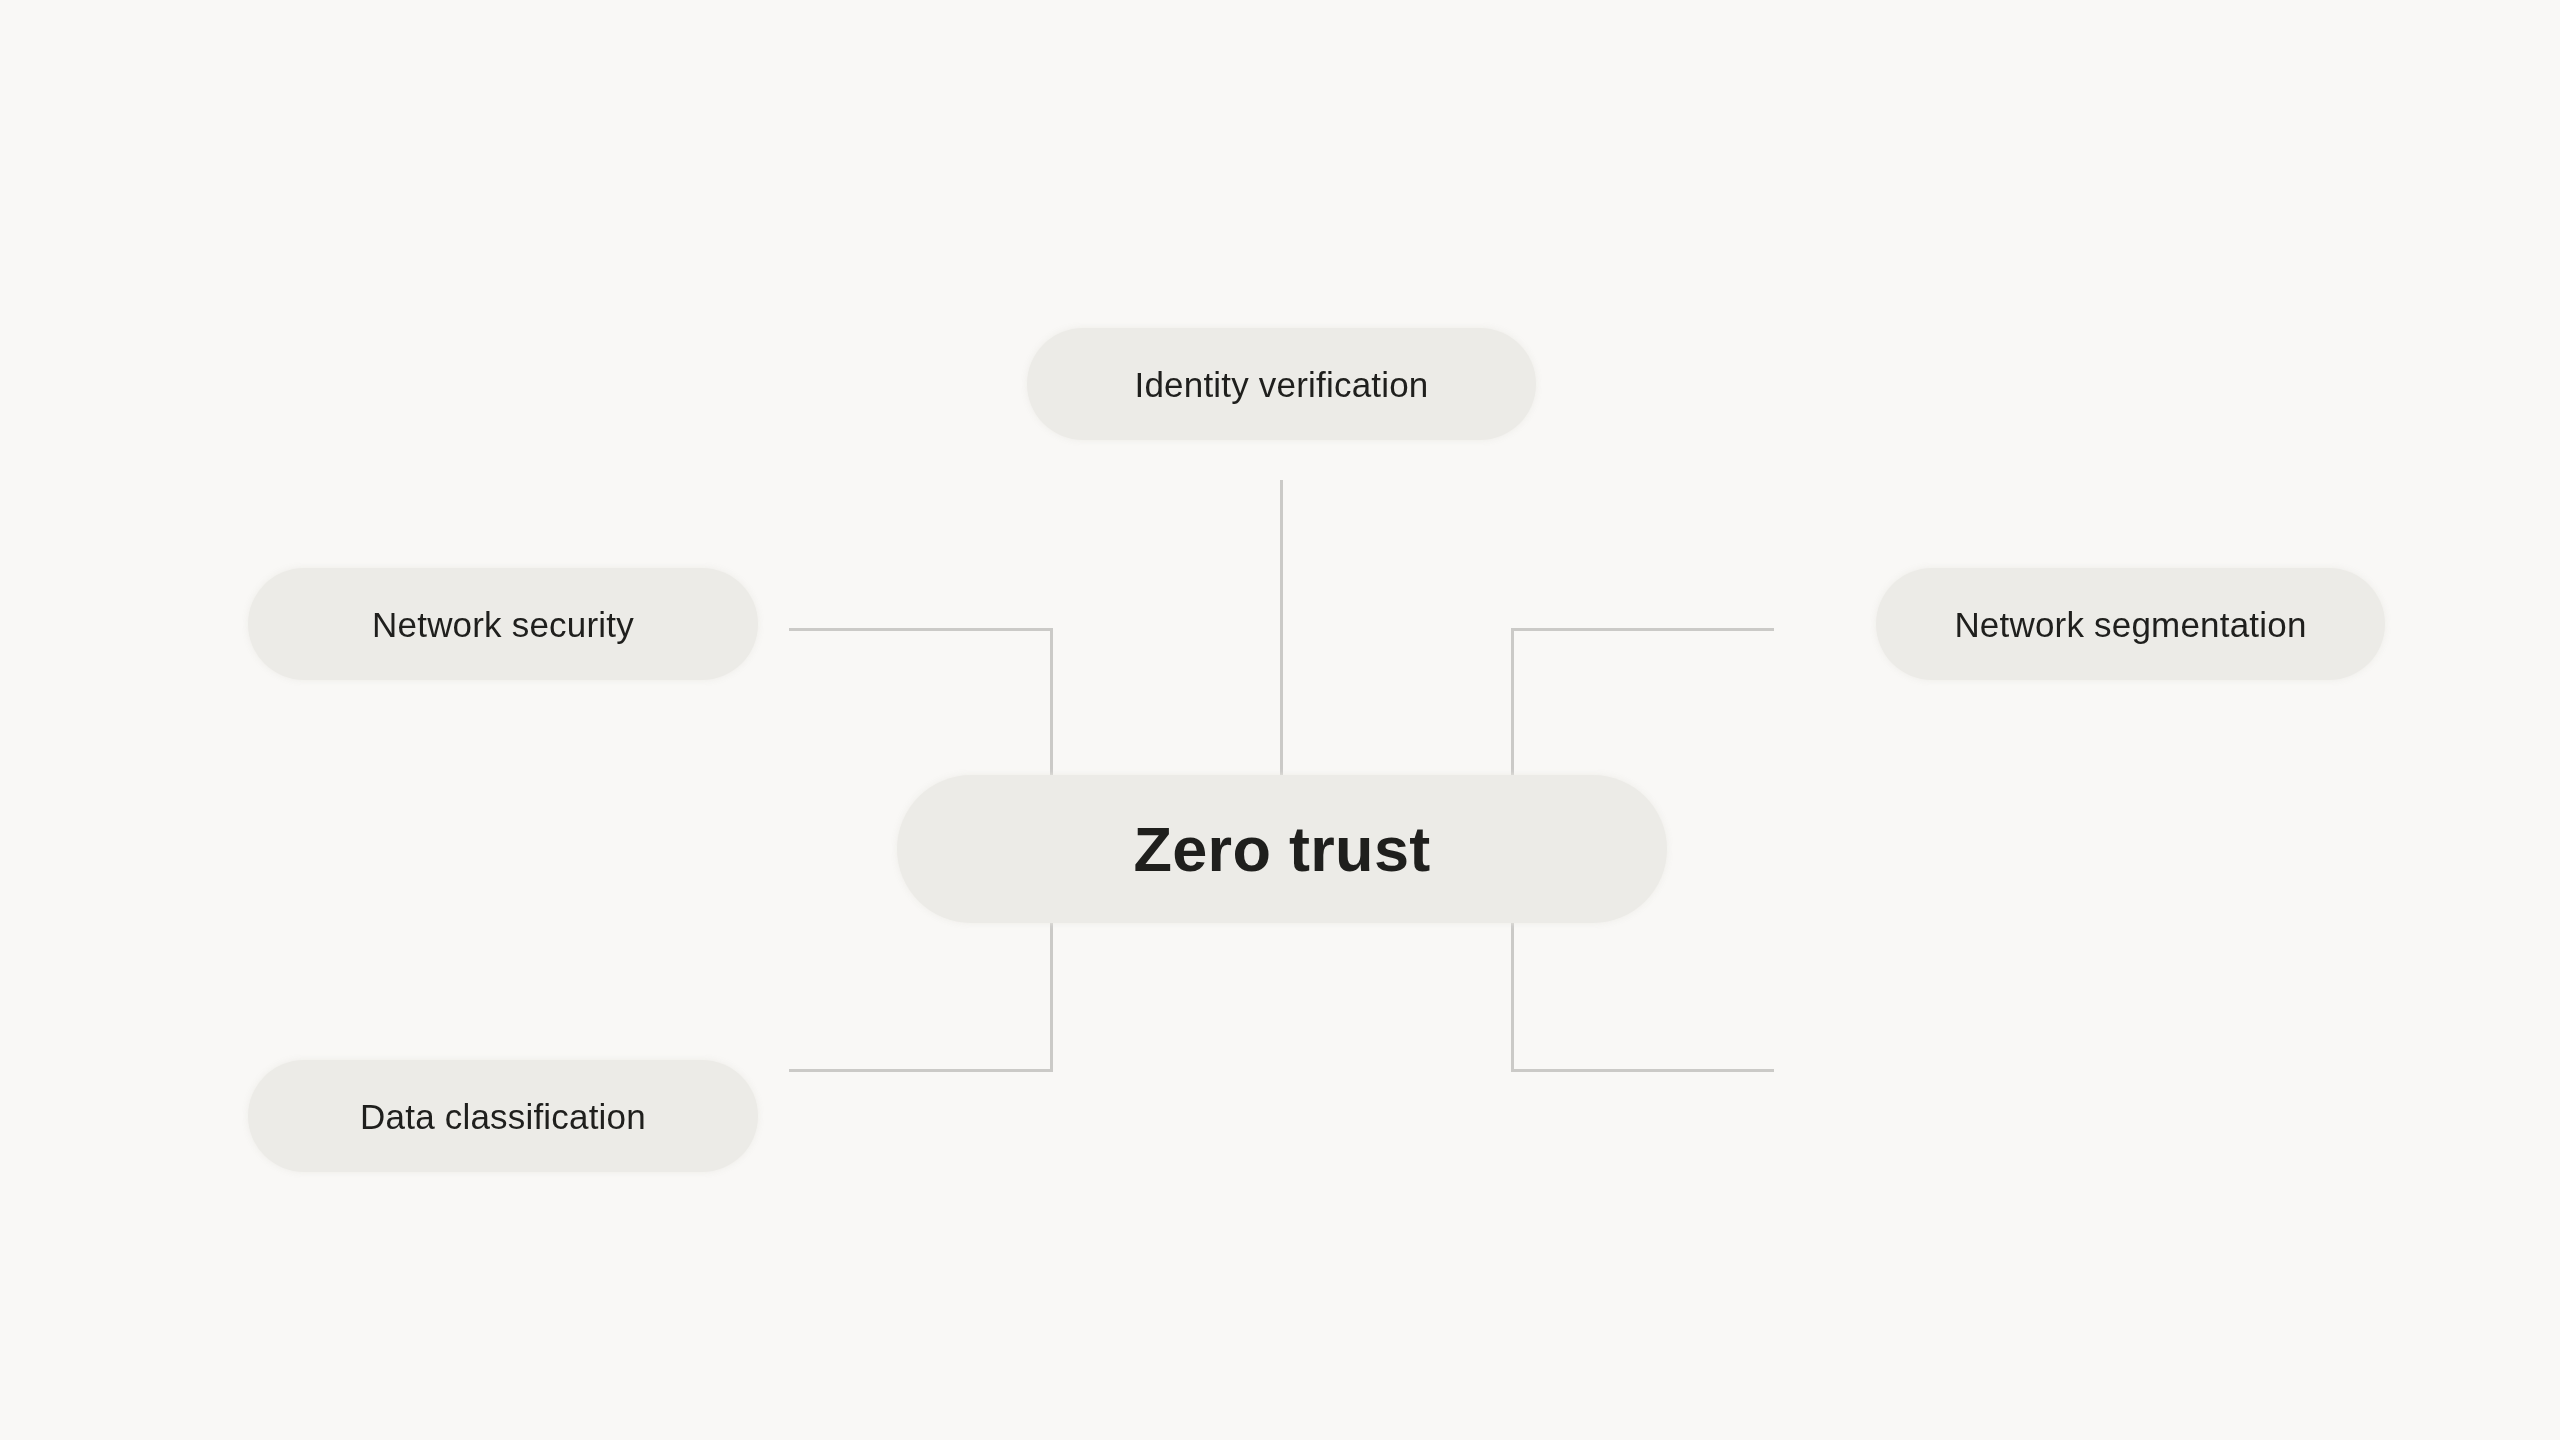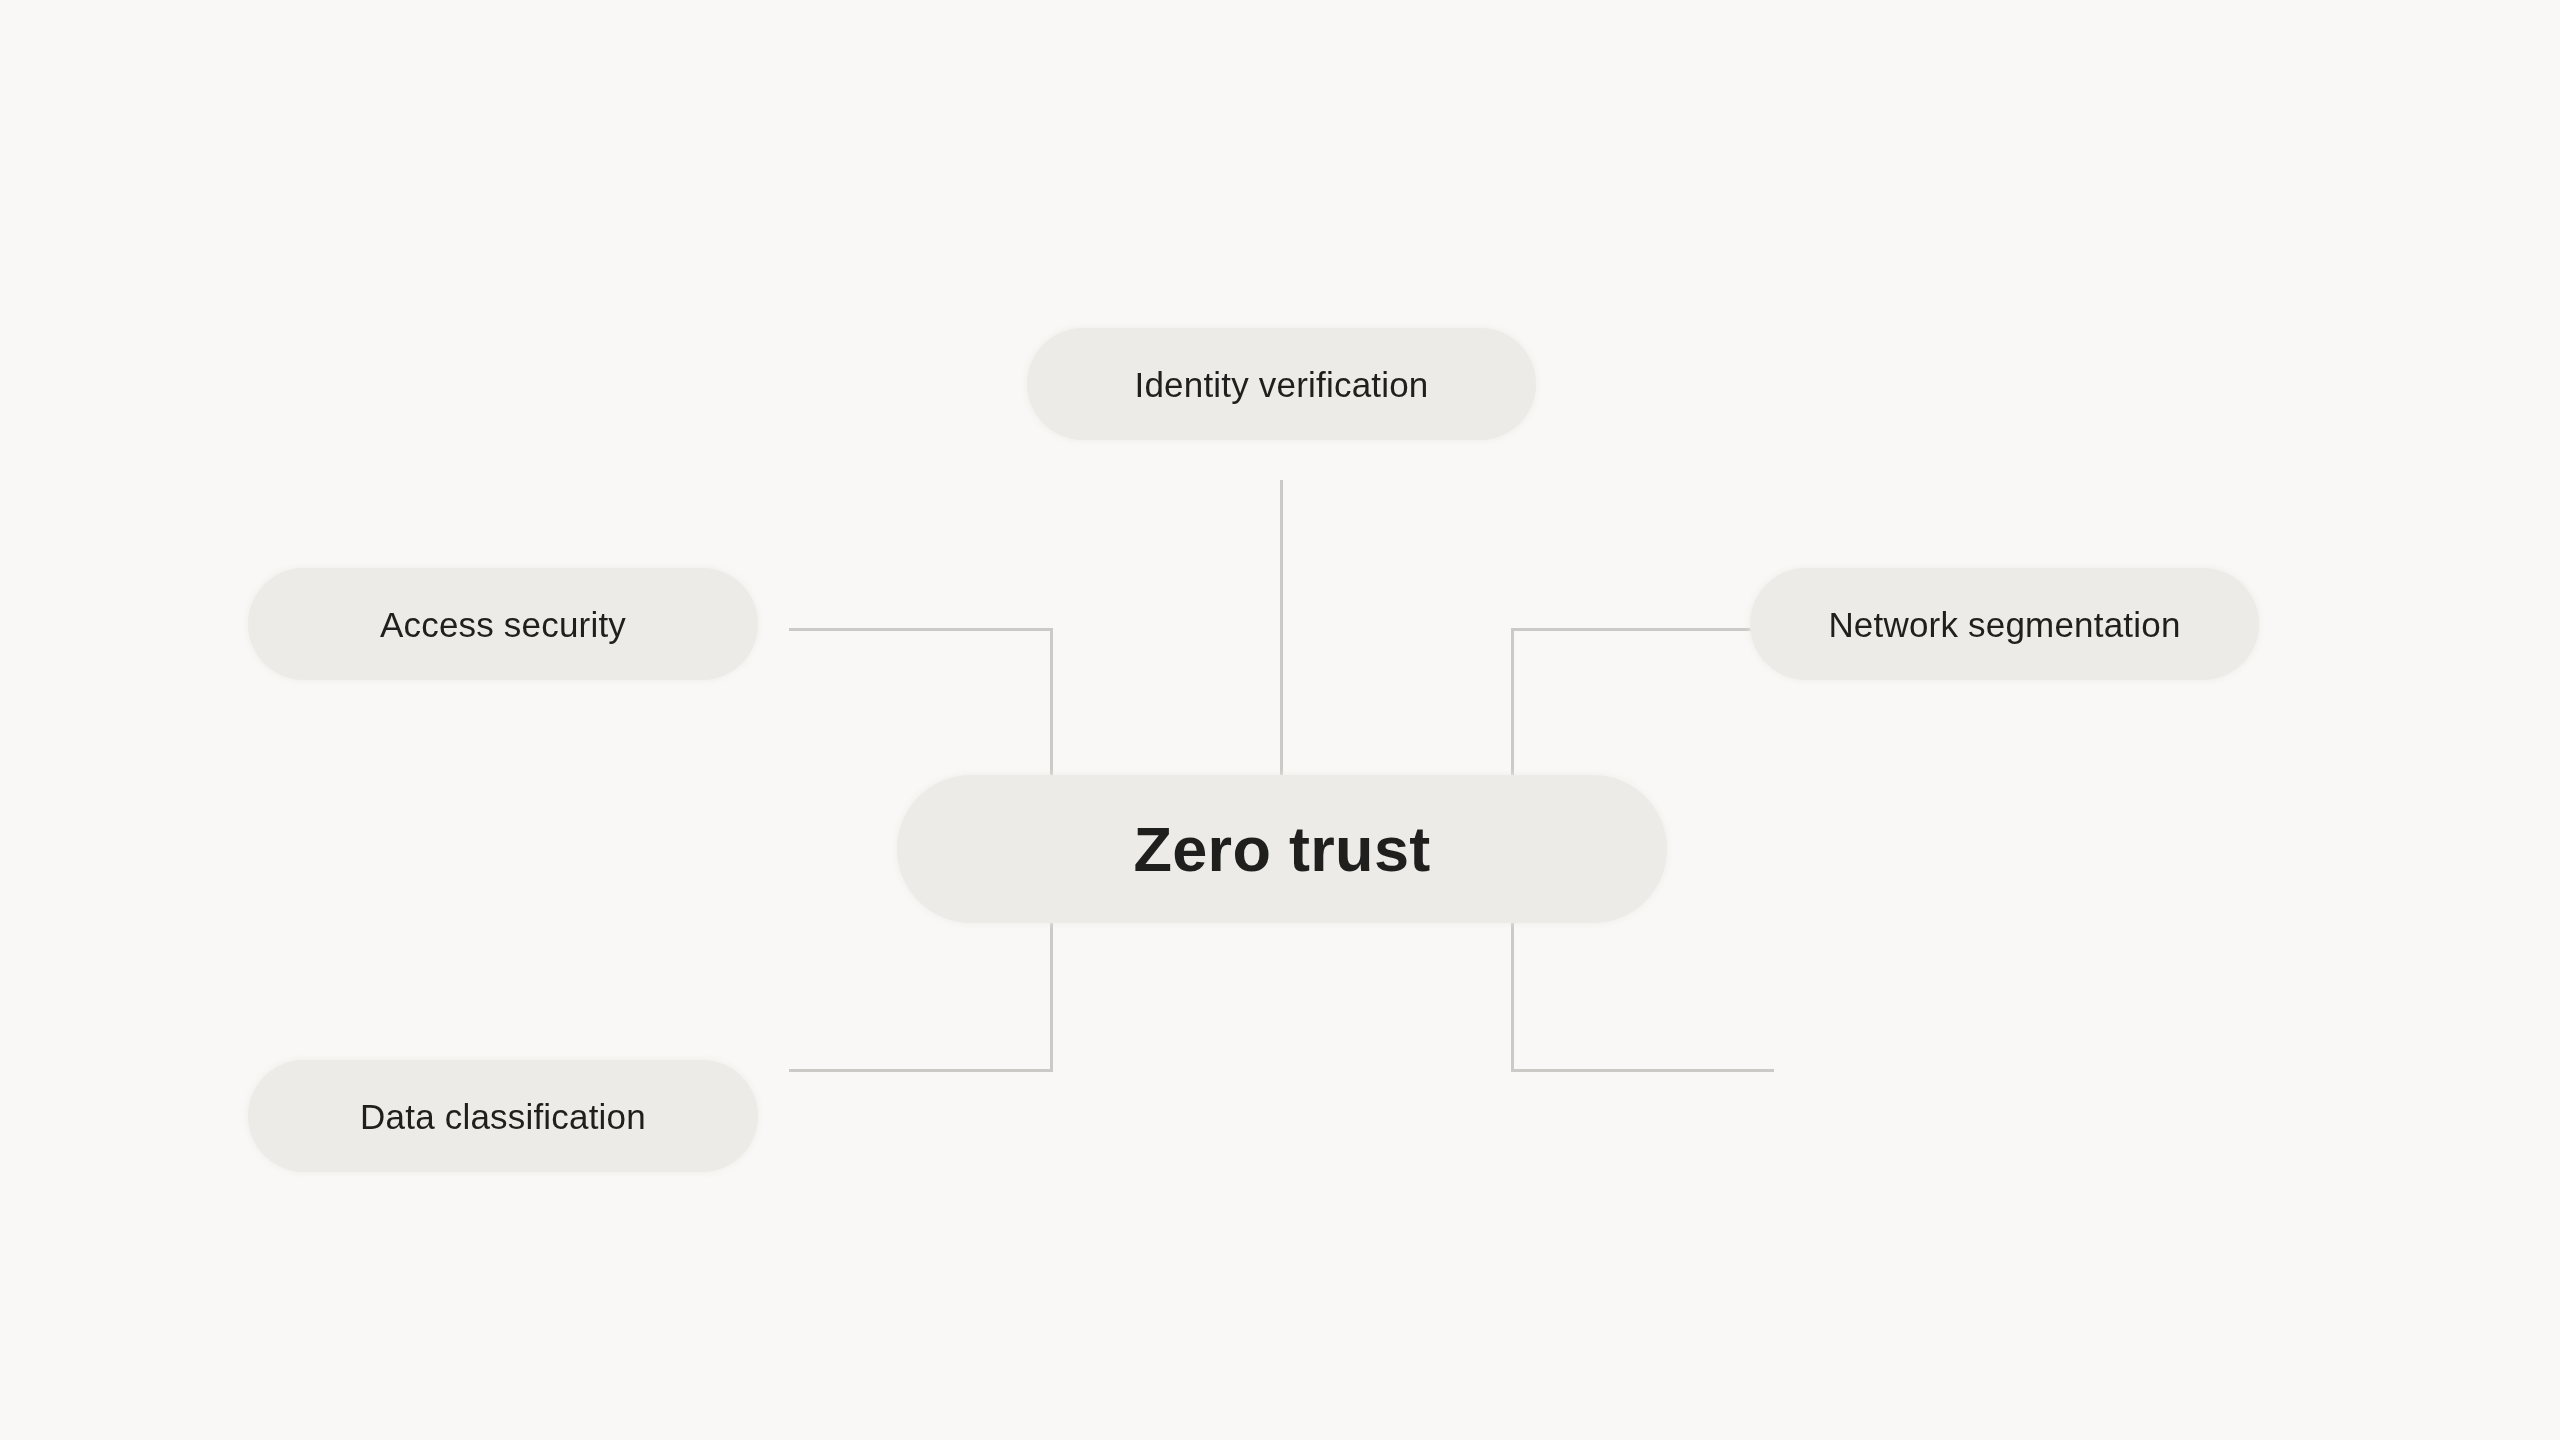--- a/index.html
+++ b/index.html
@@ -66,24 +66,24 @@
   <div class="line h" style="left:789px; top:1069px; width:264px;"></div>
 
   <div class="line v" style="left:1511px; top:922px; height:150px;"></div>
   <div class="line h" style="left:1511px; top:1069px; width:263px;"></div>
 
   <div class="pill" style="left:1027px; top:328px; width:509px; height:112px;">
     <span class="label">Identity verification</span>
   </div>
 
   <div class="pill" style="left:248px; top:568px; width:510px; height:112px;">
-    <span class="label">Access security</span>
+    <span class="label">Network security</span>
   </div>
 
-  <div class="pill" style="left:1750px; top:568px; width:509px; height:112px;">
+  <div class="pill" style="left:1876px; top:568px; width:509px; height:112px;">
     <span class="label">Network segmentation</span>
   </div>
 
   <div class="pill center" style="left:897px; top:775px; width:770px; height:148px;">
     <span class="label">Zero trust</span>
   </div>
 
   <div class="pill" style="left:248px; top:1060px; width:510px; height:112px;">
     <span class="label">Data classification</span>
   </div>

